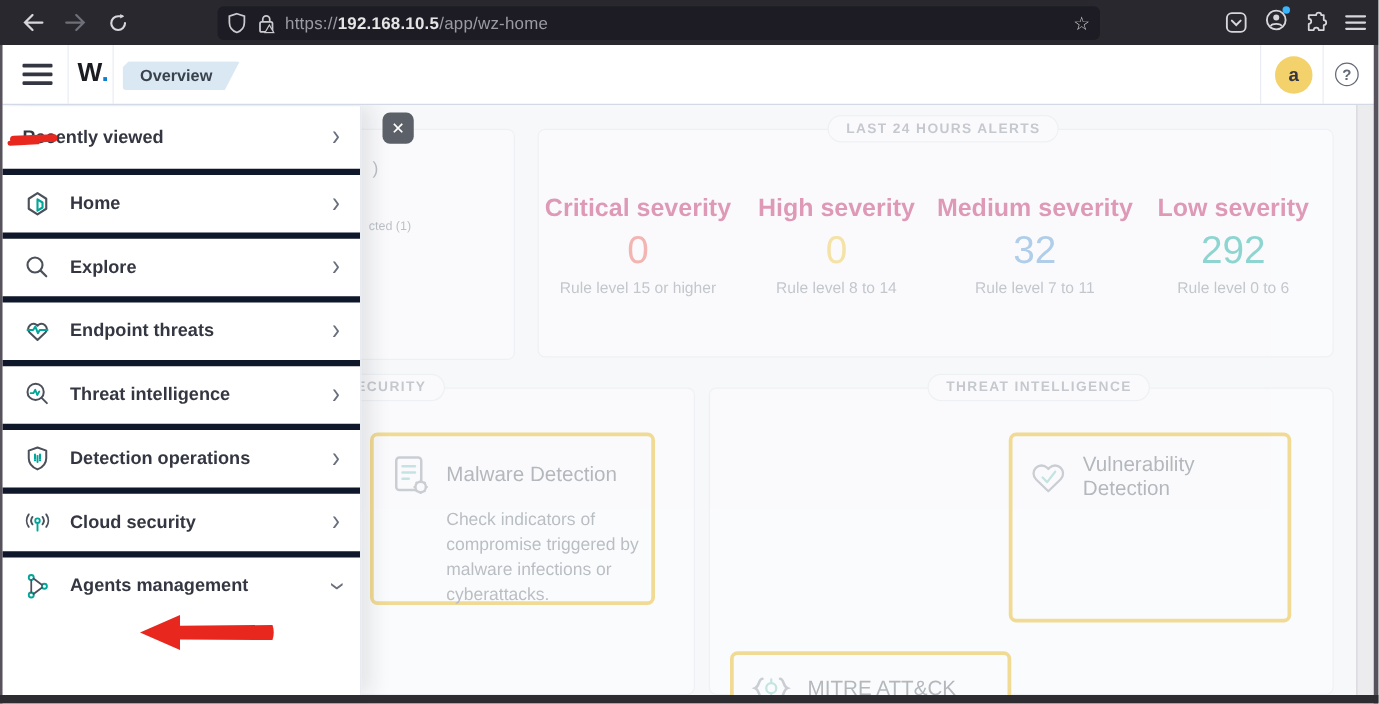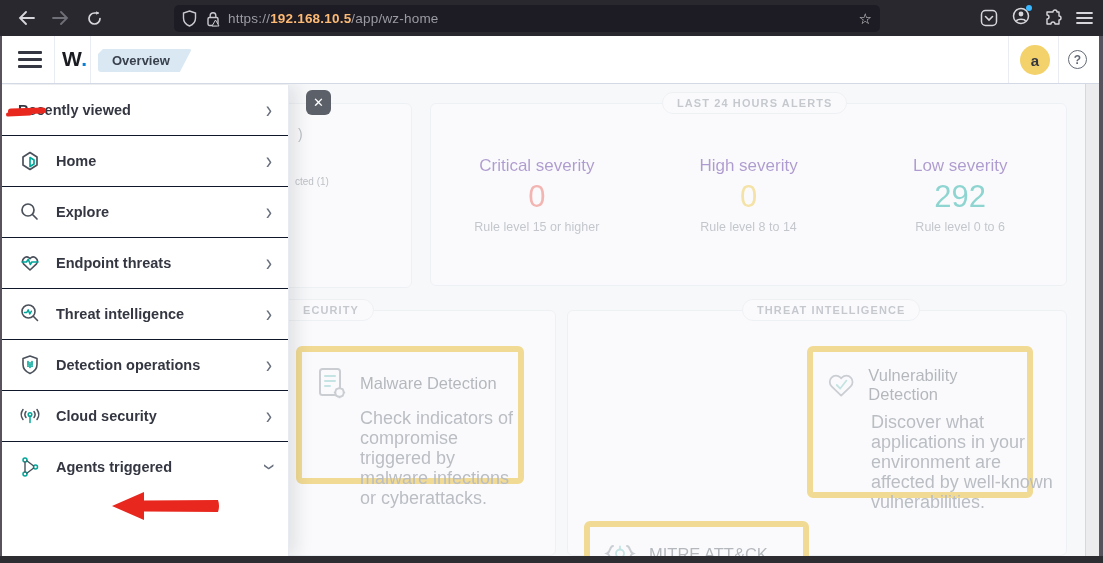--- a/index.html
+++ b/index.html
@@ -6,54 +6,54 @@
   html,body { width:1103px; height:563px; }
   body { font-family: "Liberation Sans", sans-serif; background:#fff; }
   #win { position:relative; width:1103px; height:563px; overflow:hidden; background:#f7f8fa; }
 
   
   .chrome { position:absolute; left:0; top:0; width:1103px; height:36px; background:#29282f; display:flex; align-items:center; z-index:80; }
   .nav-btn { width:28px; height:28px; display:flex; align-items:center; justify-content:center; border-radius:4px; }
   .nav-btn svg { display:block; }
   .urlbar { position:absolute; left:174px; top:5px; width:706px; height:27px; background:#1d1c24; border-radius:5px; display:flex; align-items:center; padding:0 8px; }
   .url-text { font-size:13.5px; color:#9b9ba3; margin-left:8px; letter-spacing:.2px; white-space:nowrap; }
-  .url-text b { color:#fdba74; font-weight:700; }
+  .url-text b { color:#e5e5e5; font-weight:700; }
   .star { margin-left:auto; color:#d7d7db; font-size:15px; }
   .chrome-right { position:absolute; right:10px; top:0; height:36px; display:flex; align-items:center; gap:14px; }
 
   
   .app-header { position:absolute; left:2px; top:36px; width:1099px; height:48px; background:#ffffff; border-bottom:1px solid #d3dae6; z-index:70; }
   .hamburger { position:absolute; left:16px; top:15px; width:24px; height:18px; cursor:pointer; }
   .hamburger i { display:block; height:2.6px; background:#343741; margin:0 0 4.4px 0; border-radius:1px; }
   .hdr-sep { position:absolute; top:0; width:1px; height:47px; background:#e9edf3; }
   .logo { position:absolute; left:60px; top:11px; font-size:21px; font-weight:800; color:#1a1c21; letter-spacing:.5px; }
   .logo .dot { color:#0a7fd4; }
   .crumb { position:absolute; left:96px; top:13px; height:23px; background:#d9e8f3; color:#39414d; font-size:13px; font-weight:600; line-height:23px; padding:0 22px 0 14px; clip-path:polygon(5px 0, 100% 0, calc(100% - 12px) 100%, 0 100%, 0 5px); border-radius:3px; }
   .avatar { position:absolute; left:1018px; top:9px; width:30px; height:30px; border-radius:50%; background:#f3d16b; color:#343741; font-size:15px; font-weight:600; display:flex; align-items:center; justify-content:center; }
   .help { position:absolute; left:1066px; top:14px; width:19px; height:19px; border-radius:50%; border:1.6px solid #636a75; color:#636a75; font-size:12px; font-weight:700; display:flex; align-items:center; justify-content:center; }
 
   
   .main { position:absolute; left:2px; top:84px; width:1083px; height:472px; background:#f7f8fa; opacity:.42; z-index:10; overflow:hidden; }
   .panel { position:absolute; background:#fff; border:1px solid #e4e8ee; border-radius:6px; }
   .pill { position:absolute; height:22px; line-height:20px; background:#fff; border:1px solid #e4e8ee; border-radius:12px; padding:0 14px; font-size:11px; font-weight:700; letter-spacing:1.1px; color:#818994; white-space:nowrap; z-index:3; }
   .stats { display:flex; padding-top:52px; }
   .stat { flex:1; text-align:center; }
-  .stat .lbl { font-size:17px; color:#4c1d95; }
+  .stat .lbl { font-size:20px; color:#be185d;font-weight:bold; }
   .stat .val { font-size:31px; line-height:1.35; font-weight:400; }
   .stat .sub { font-size:12.5px; color:#7c848e; margin-top:2px; }
-  .card { position:absolute; background:#fff; border:6px solid #eab308; border-radius:6px; padding:14px 14px; }
+  .card { position:absolute; background:#fff; border:3px solid #eab308; border-radius:6px; padding:14px 14px; }
   .card-head { display:flex; align-items:center; gap:13px; }
   .card-title { font-size:16.5px; color:#596069; }
-  .card-desc { font-size:18px; line-height:20px; color:#676e78; margin:8px 0 12px 44px; }
+  .card-desc { font-size:14px; line-height:20px; color:#676e78; margin:8px 0 12px 44px; }
   .frag { position:absolute; color:#6d747e; }
 
   
   .menu { position:absolute; left:2px; top:85px; width:287px; height:471px; background:#fff; box-shadow:8px 0 16px rgba(20,30,40,.10); border-right:1px solid #e7eaf0; z-index:50; }
   .mi { position:relative; height:51px; display:flex; align-items:center; padding:0 16px; cursor:pointer; }
-  .mi + .mi { border-top:1px solid #0f172a; }
+  .mi + .mi { border-top:5px solid #0f172a; }
   .mi:first-child { height:50px; }
   .mi .micon { width:24px; height:24px; margin-right:14px; flex:none; }
   .mi .mlabel { font-size:14.5px; font-weight:700; color:#343741; }
   .mi .chev { margin-left:auto; color:#69707d; font-size:19px; font-weight:400; transform:scaleY(1.25); }
   .mi .chev.down { transform:rotate(90deg) scaleY(1.25); }
   .msub { height:29px; display:flex; align-items:center; padding:0 16px; font-size:14px; color:#6a7380; cursor:pointer; }
   .msub:first-of-type { margin-top:5px; }
 
   
   .close-btn { position:absolute; left:306px; top:90px; width:25px; height:25px; background:#5b6069; border-radius:6px; color:#fff; font-size:13px; display:flex; align-items:center; justify-content:center; z-index:60; cursor:pointer; }
@@ -154,30 +154,35 @@
           <div class="lbl">Critical severity</div>
           <div class="val" style="color: rgb(238, 91, 81);">0</div>
           <div class="sub">Rule level 15 or higher</div>
         </div>
         <div class="stat">
           <div class="lbl">High severity</div>
           <div class="val" style="color: rgb(240, 196, 51);">0</div>
           <div class="sub">Rule level 8 to 14</div>
         </div>
         <div class="stat">
+          <div class="lbl">Medium severity</div>
+          <div class="val" style="color: rgb(79, 148, 212);">32</div>
+          <div class="sub">Rule level 7 to 11</div>
+        </div>
+        <div class="stat">
           <div class="lbl">Low severity</div>
           <div class="val" style="color: rgb(0, 166, 154);">292</div>
           <div class="sub">Rule level 0 to 6</div>
         </div>
       </div>
     </div>
     <div class="pill" style="left:660px; top:8px;">LAST 24 HOURS ALERTS</div>
 
     <div class="panel" style="left:230px; top:226px; width:324px; height:246px;"></div>
-    <div class="pill" style="left:260px; top:215px; padding-left:40px;">ECURITY</div>
+    <div class="pill" style="left:242px; top:215px; padding-left:40px;">ECURITY</div>
     <div class="card" style="left:294px; top:262px; width:228px; height:138px;">
       <div class="card-head">
         <svg width="31" height="34" viewBox="0 0 31 34">
           <rect x="4" y="3" width="20" height="26" rx="2.5" stroke="#8e959f" stroke-width="2" fill="none"></rect>
           <path d="M9 10 H19 M9 15 H19 M9 20 H14" stroke="#7fc8c2" stroke-width="2" stroke-linecap="round"></path>
           <circle cx="23.5" cy="26.5" r="4.2" stroke="#8e959f" stroke-width="2" fill="#fff"></circle>
           <path d="M23.5 20.8 V22 M23.5 31 V32.2 M17.8 26.5 H19 M28 26.5 H29.2 M19.6 22.6 L20.5 23.5 M26.5 29.5 L27.4 30.4 M19.6 30.4 L20.5 29.5 M26.5 23.5 L27.4 22.6" stroke="#8e959f" stroke-width="1.6"></path>
         </svg>
         <span class="card-title">Malware Detection</span>
       </div>
@@ -189,21 +194,20 @@
 
 
     <div class="card" style="left:805px; top:262px; width:226px; height:152px;">
       <div class="card-head">
         <svg width="32" height="30" viewBox="0 0 32 30">
           <path d="M16 27 L5.2 16.5 A7 7 0 0 1 15 6.5 L16 7.5 L17 6.5 A7 7 0 0 1 26.8 16.5 Z" stroke="#8e959f" stroke-width="2" fill="none" stroke-linejoin="round"></path>
           <path d="M11 15 L15 19 L22 10" stroke="#7fc8c2" stroke-width="2" fill="none" stroke-linecap="round" stroke-linejoin="round"></path>
         </svg>
         <span class="card-title">Vulnerability Detection</span>
       </div>
-      <div class="card-desc" style="width:185px">Discover what applications in your environment are affected by well-known vulnerabilities.</div>
     </div>
 
     <div class="card" style="left:582px; top:437px; width:225px; height:80px;">
       <div class="card-head">
         <svg width="32" height="26" viewBox="0 0 32 26">
           <path d="M9 2 C5.5 2 7 8 3 9.5 C7 11 5.5 17 9 17" stroke="#8e959f" stroke-width="2" fill="none" stroke-linecap="round" transform="translate(0,3)"></path>
           <path d="M23 2 C26.5 2 25 8 29 9.5 C25 11 26.5 17 23 17" stroke="#8e959f" stroke-width="2" fill="none" stroke-linecap="round" transform="translate(0,3)"></path>
           <circle cx="16" cy="12.5" r="4" stroke="#7fc8c2" stroke-width="1.8" fill="none"></circle>
           <path d="M16 5.5 V7.5 M16 17.5 V19.5" stroke="#7fc8c2" stroke-width="1.8" stroke-linecap="round"></path>
         </svg>
@@ -273,21 +277,21 @@
       <span class="mlabel">Cloud security</span>
       <span class="chev">›</span>
     </div>
     <div class="mi">
       <svg class="micon" viewBox="0 0 24 24">
         <circle cx="7" cy="5" r="2" stroke="#00a69a" stroke-width="1.5" fill="none"></circle>
         <circle cx="7" cy="19" r="2" stroke="#00a69a" stroke-width="1.5" fill="none"></circle>
         <circle cx="17.5" cy="12" r="2" stroke="#00a69a" stroke-width="1.5" fill="none"></circle>
         <path d="M7 7 V17 M8.8 5.8 L15.7 11 M8.8 18.2 L15.7 13" stroke="#4b515b" stroke-width="1.4" stroke-linecap="round"></path>
       </svg>
-      <span class="mlabel">Agents triggered</span>
+      <span class="mlabel">Agents management</span>
       <span class="chev down">›</span>
     </div>
   </div>
 
   <div class="anno-underline"></div>
   <div class="anno-underline2"></div>
   <svg class="anno-arrow" width="112" height="34" viewBox="0 0 112 34">
     <path d="M2 17 L34 3 L34 11.5 L108 11 Q110 17 108 23 L34 22.5 L34 31 Z" fill="#e8281e"></path>
   </svg>
 

